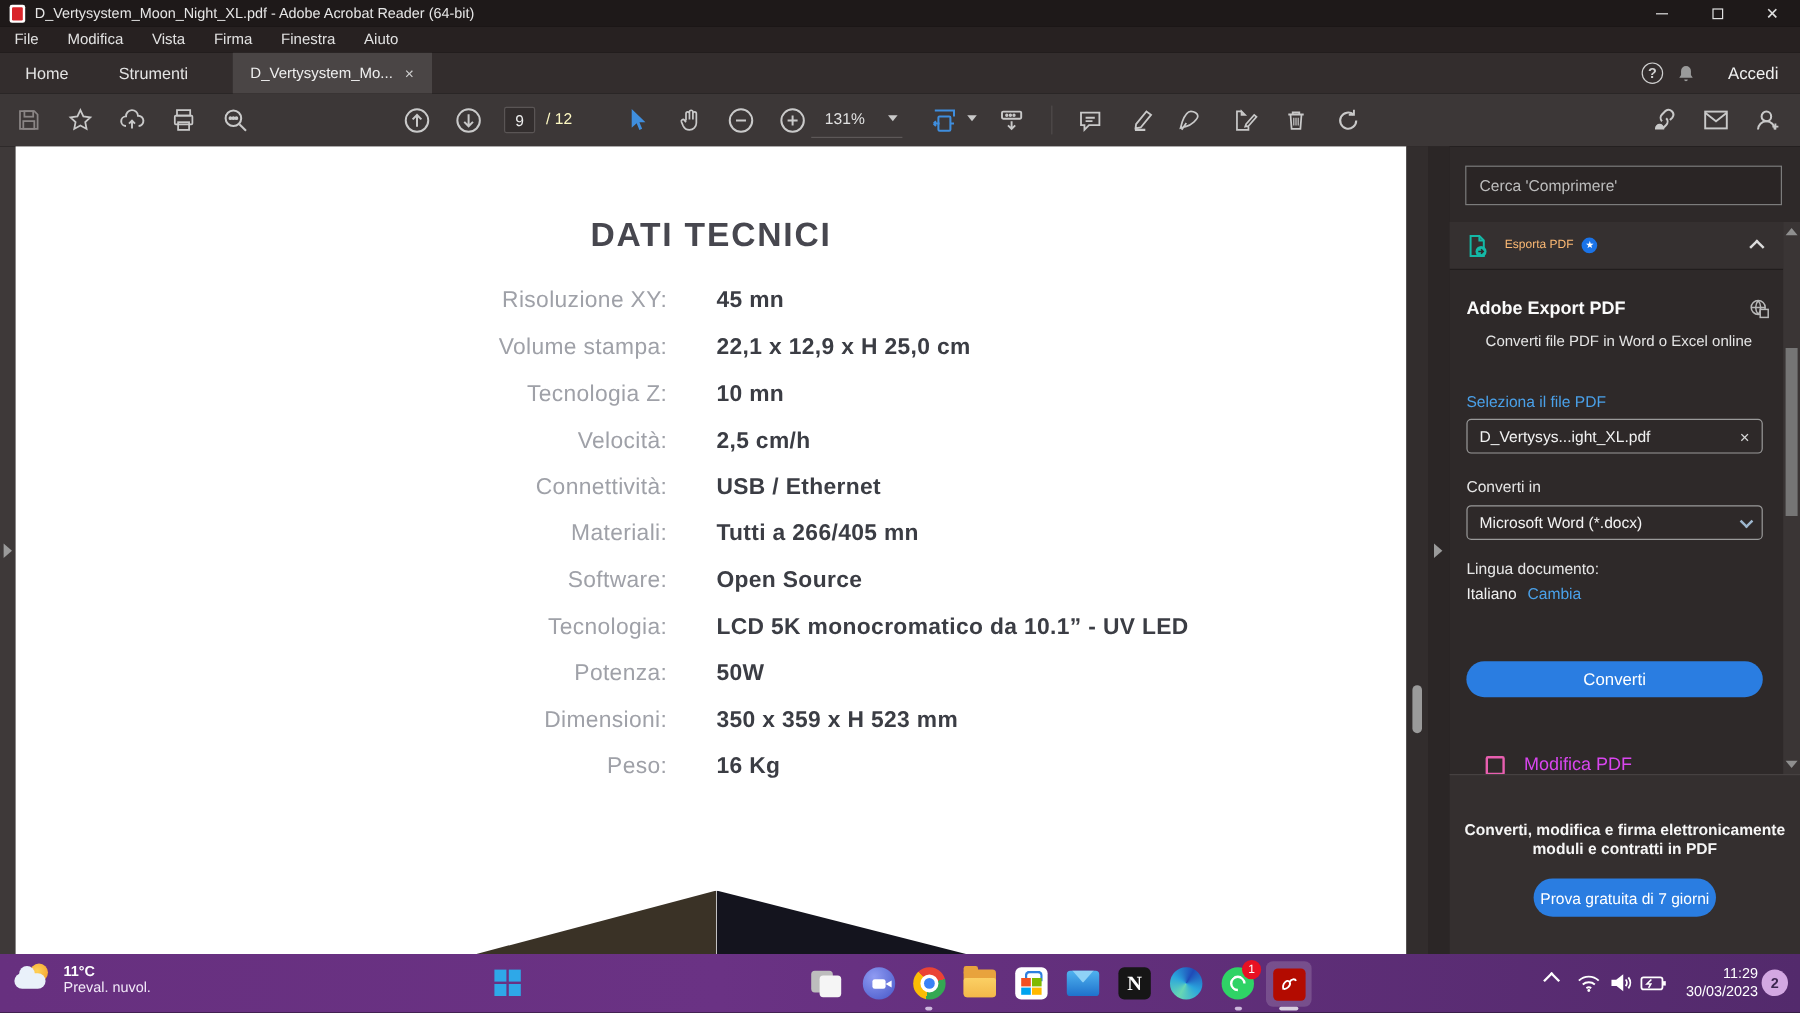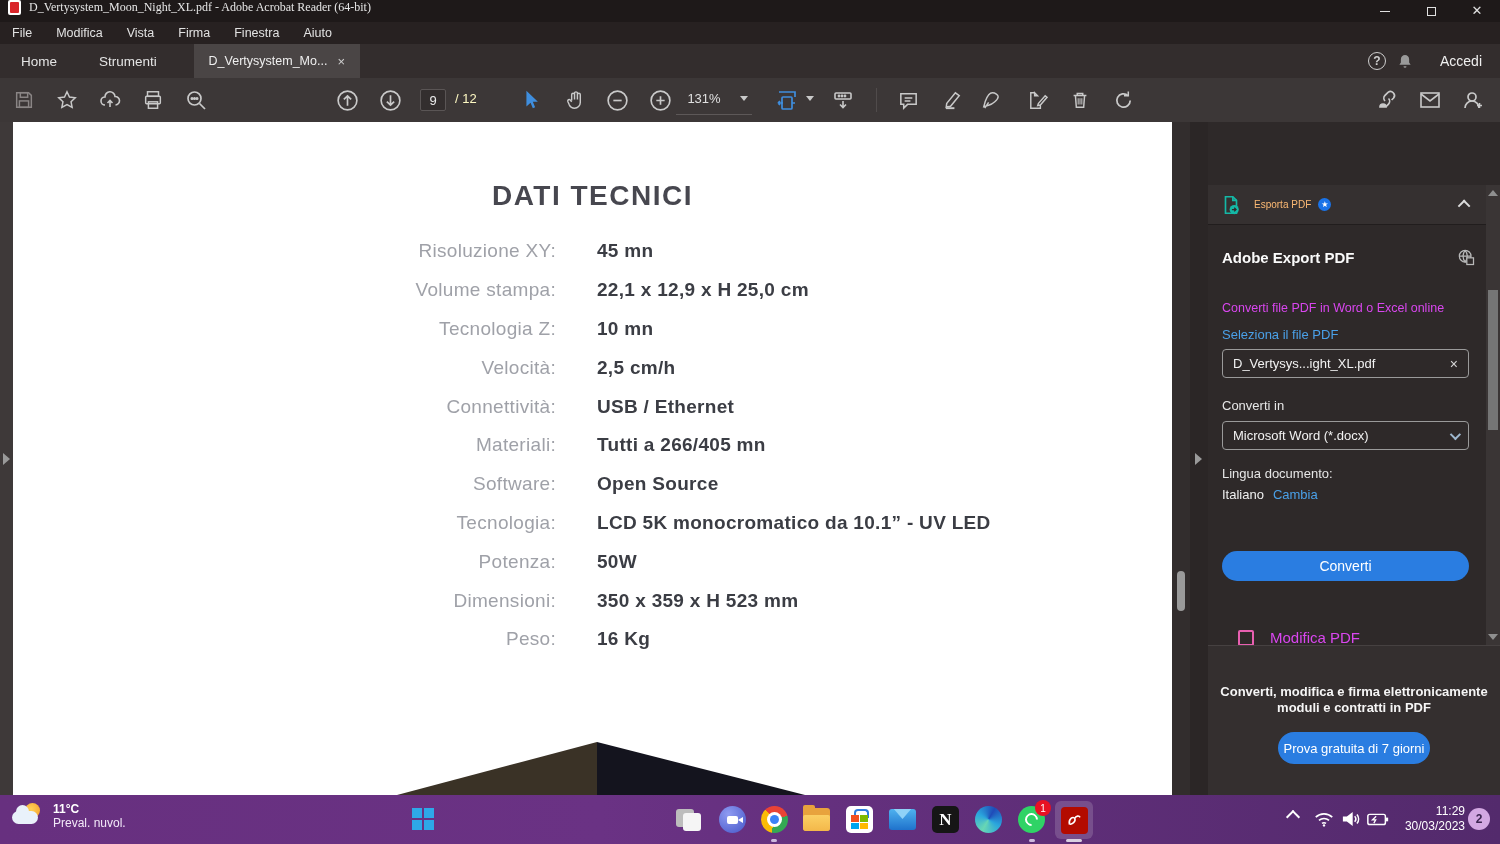--- a/index.html
+++ b/index.html
@@ -2,21 +2,21 @@
 <html><head>
 <meta charset="utf-8">
 <style>
   * { margin:0; padding:0; box-sizing:border-box; }
   html,body { width:1500px; height:844px; overflow:hidden; background:#000;
     font-family:"Liberation Sans", sans-serif; }
   .app { position:relative; width:1500px; height:844px; }
 
   
   .titlebar { position:absolute; top:0; left:0; right:0; height:22px; background:#1e1919;
-    display:flex; align-items:flex-start; color:#e6e6e6; font-size:12px;font-family:Liberation Serif, serif; }
+    display:flex; align-items:center; color:#e6e6e6; font-size:12px; }
   .pdficon { width:13px; height:15px; margin:0 8px 0 8px; background:#fff; border-radius:2px; position:relative; }
   .pdficon::before { content:""; position:absolute; inset:2px; background:#d9252a; border-radius:1px; }
   .wbtns { margin-left:auto; display:flex; height:22px; }
   .wbtn { width:46px; height:22px; display:flex; align-items:center; justify-content:center; color:#e0e0e0; font-size:13px; }
   .wbtn .maxbox { width:9px; height:9px; border:1px solid #e0e0e0; }
   .wbtn .minbar { width:10px; height:1px; background:#e0e0e0; }
 
   
   .menubar { position:absolute; top:22px; left:0; right:0; height:22px; background:#272121;
     display:flex; align-items:center; color:#e2e2e2; font-size:12.5px; }
@@ -79,21 +79,21 @@
     border:1px solid #7c7c7c; color:#bdbdbd; font-size:13px; padding:0 11px; font-family:"Liberation Sans",sans-serif; }
   .sb-search::placeholder { color:#bdbdbd; }
   .export-header { position:absolute; left:0; top:63px; width:278px; height:40px; background:#353030;
     border-bottom:1px solid #211d1d; display:flex; align-items:center; }
   .export-header .lbl { font-size:10px; color:#fdba74; margin-left:12px; }
   .star-badge { width:13px; height:13px; border-radius:50%; background:#1a73e8; margin-left:7px;
     display:flex; align-items:center; justify-content:center; color:#fff; font-size:8px; }
   .chev-up { margin-left:auto; margin-right:16px; width:9px; height:9px; border-left:2px solid #dcdcdc;
     border-top:2px solid #dcdcdc; transform:rotate(45deg) translateY(2px); }
   .sb-title { position:absolute; left:14px; top:127px; font-size:15px; font-weight:bold; color:#fafafa; }
-  .sb-desc { position:absolute; left:14px; top:155px; font-size:12.5px; color:#d946ef;margin-top:24px; }
+  .sb-desc { position:absolute; left:30px; top:155px; font-size:12.5px; color:#e5e5e5; }
   .sb-link { color:#4aa0e8; }
   .sb-select-label { position:absolute; left:14px; top:205px; font-size:13px; }
   .filebox { position:absolute; left:14px; top:227px; width:247px; height:29px; border:1px solid #9a9a9a;
     border-radius:4px; display:flex; align-items:center; font-size:13px; color:#f2f2f2; padding:0 10px; }
   .filebox .x { margin-left:auto; color:#d8d8d8; font-size:14px; }
   .convlabel { position:absolute; left:14px; top:276px; font-size:13px; color:#e6e6e6; }
   .selbox { position:absolute; left:14px; top:299px; width:247px; height:29px; border:1px solid #9a9a9a;
     border-radius:4px; display:flex; align-items:center; font-size:13px; color:#f2f2f2; padding:0 10px; }
   .chev-dn { margin-left:auto; width:8px; height:8px; border-right:2px solid #9fb8cf; border-bottom:2px solid #9fb8cf;
     transform:rotate(45deg) translateY(-2px); }
@@ -421,20 +421,21 @@
         <div class="doc-thumb"></div>
       </div>
       <div class="panel-strip">
         <div class="right-toggle">
             <div class="tri-r"></div>
           </div>
       </div>
     </div>
 
     <div class="sidebar">
+      <input class="sb-search" placeholder="Cerca 'Comprimere'" style="">
       <div class="export-header">
         <svg width="22" height="22" viewBox="0 0 24 24" style="margin-left:12px">
           <path d="M6 3 h8 l4 4 v14 H6 Z" fill="none" stroke="#14b8a6" stroke-width="1.8"></path>
           <path d="M14 3 v4 h4" fill="none" stroke="#14b8a6" stroke-width="1.8"></path>
           <circle cx="15.5" cy="17" r="5" fill="#14b8a6"></circle>
           <path d="M13 17 h4 M15.5 15 l2 2 -2 2" stroke="#2e2929" stroke-width="1.4" fill="none"></path>
         </svg>
         <span class="lbl">Esporta PDF</span>
         <div class="star-badge">★</div>
         <div class="chev-up"></div>

